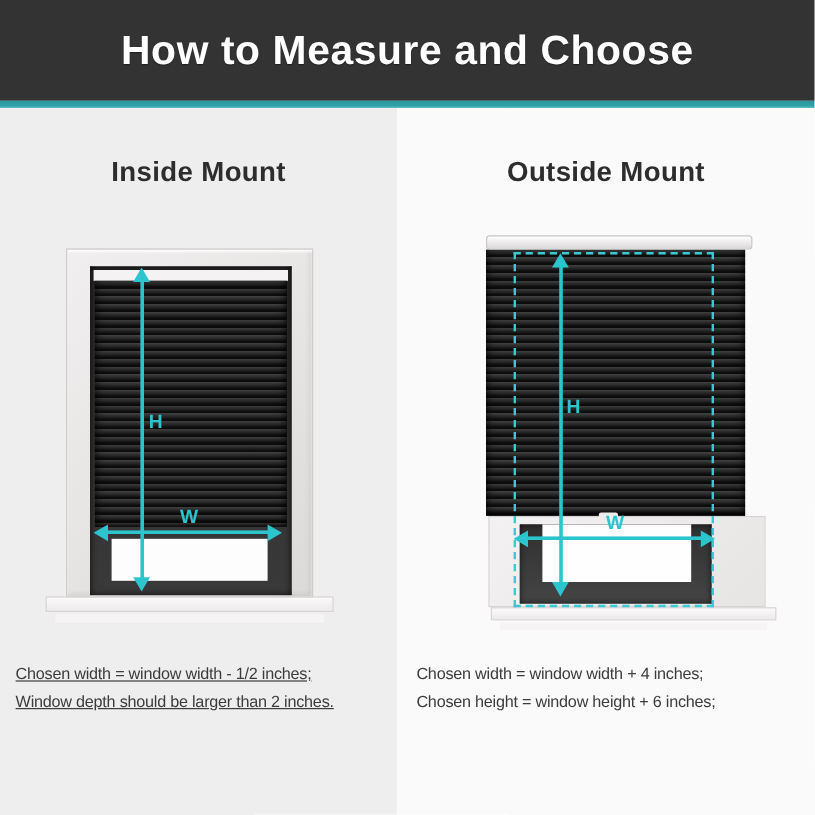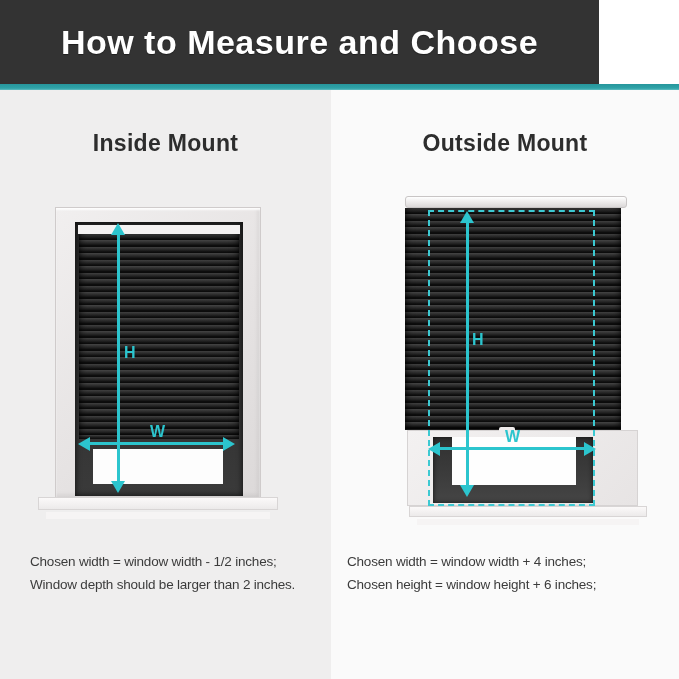--- a/index.html
+++ b/index.html
@@ -3,21 +3,21 @@
 <meta charset="utf-8">
 <style>
   html,body{margin:0;padding:0;background:#ffffff;}
   *{box-sizing:border-box;}
   .canvas{
     position:relative;width:679px;height:679px;background:#ffffff;overflow:hidden;
     font-family:"Liberation Sans",sans-serif;
   }
   
   .header-bar{
-    position:absolute;left:0;top:0;width:599px;height:84px;background:#333333;
+    position:absolute;left:0;top:0;width:679px;height:84px;background:#333333;
     display:flex;align-items:center;justify-content:center;
   }
   .header-title{
     color:#ffffff;font-size:34px;font-weight:bold;letter-spacing:.5px;margin:0;
     text-shadow:0 1px 1px rgba(0,0,0,.4);
   }
   .teal-bar{
     position:absolute;left:0;top:84px;width:679px;height:6px;
     background:linear-gradient(to bottom,#27969c 0%,#2fa3a8 70%,#62bfc2 100%);
   }
@@ -89,21 +89,21 @@
   .ah-left{border-top:7px solid transparent;border-bottom:7px solid transparent;border-right:12px solid #2cc5ce;}
   .ah-right{border-top:7px solid transparent;border-bottom:7px solid transparent;border-left:12px solid #2cc5ce;}
   .measure-label{
     position:absolute;color:#2cc5ce;font-weight:bold;font-size:16px;z-index:5;
   }
   
   .notes{
     position:absolute;top:551px;z-index:2;color:#3c3c3c;
     font-size:13.5px;line-height:22.5px;letter-spacing:-.2px;
   }
-  .notes-left{left:30px;width:295px;}
+  .notes-left{left:13px;width:295px;text-decoration:underline;}
   .notes-right{left:347px;width:330px;}
 </style>
 </head>
 <body>
 
 <div class="canvas">
 
   <div class="header-bar">
     <h1 class="header-title">How to Measure and Choose</h1>
   </div>

